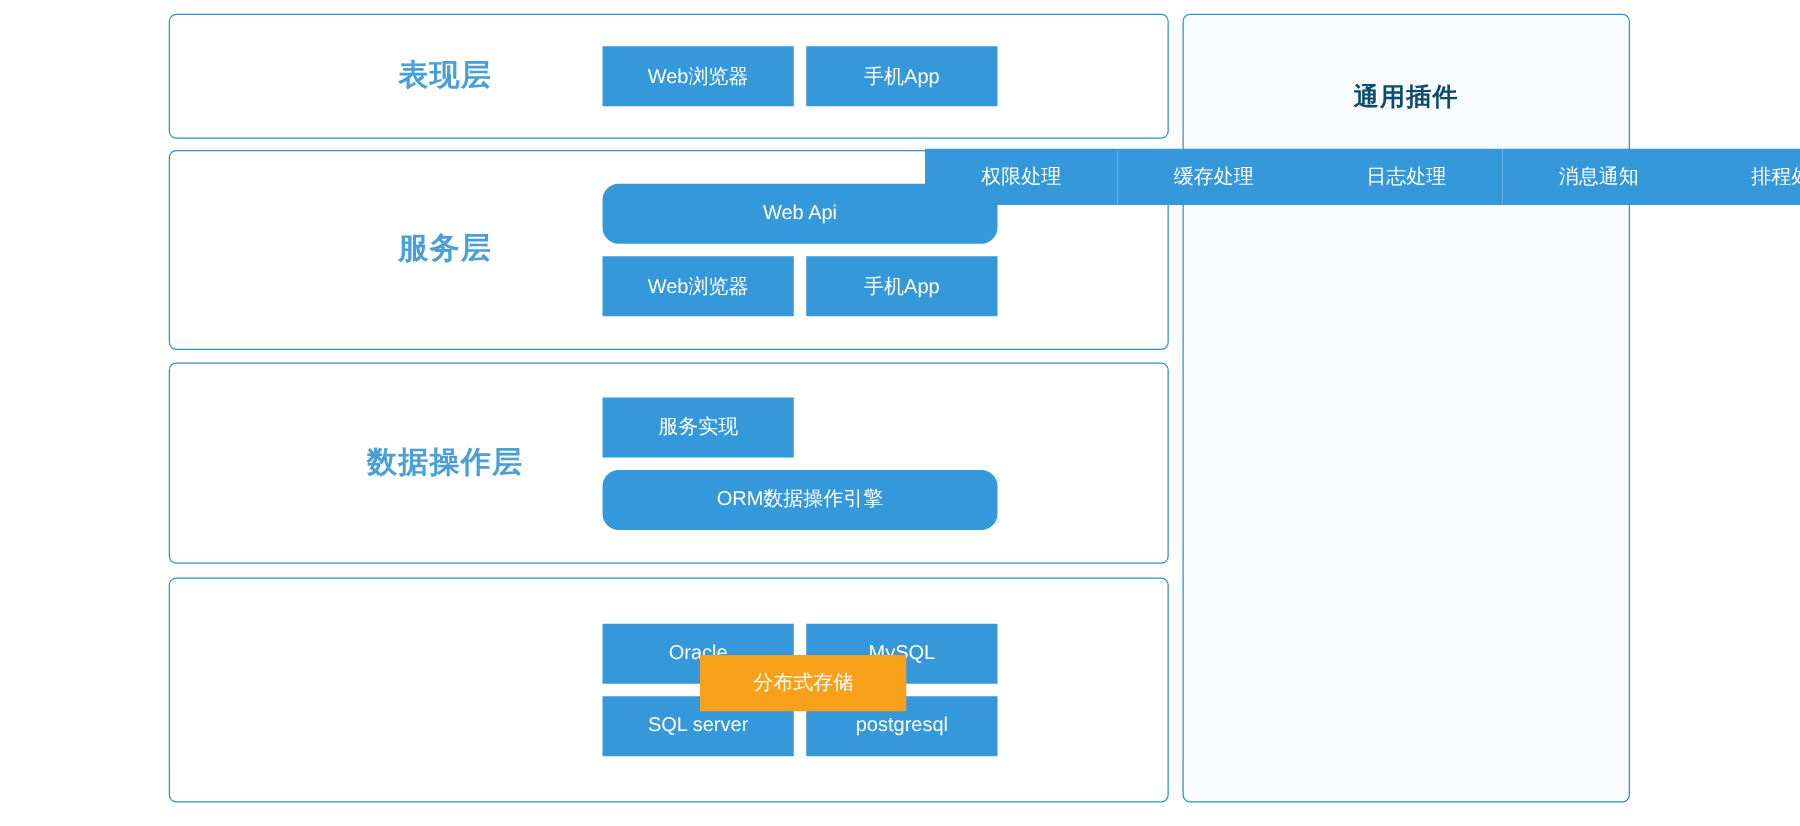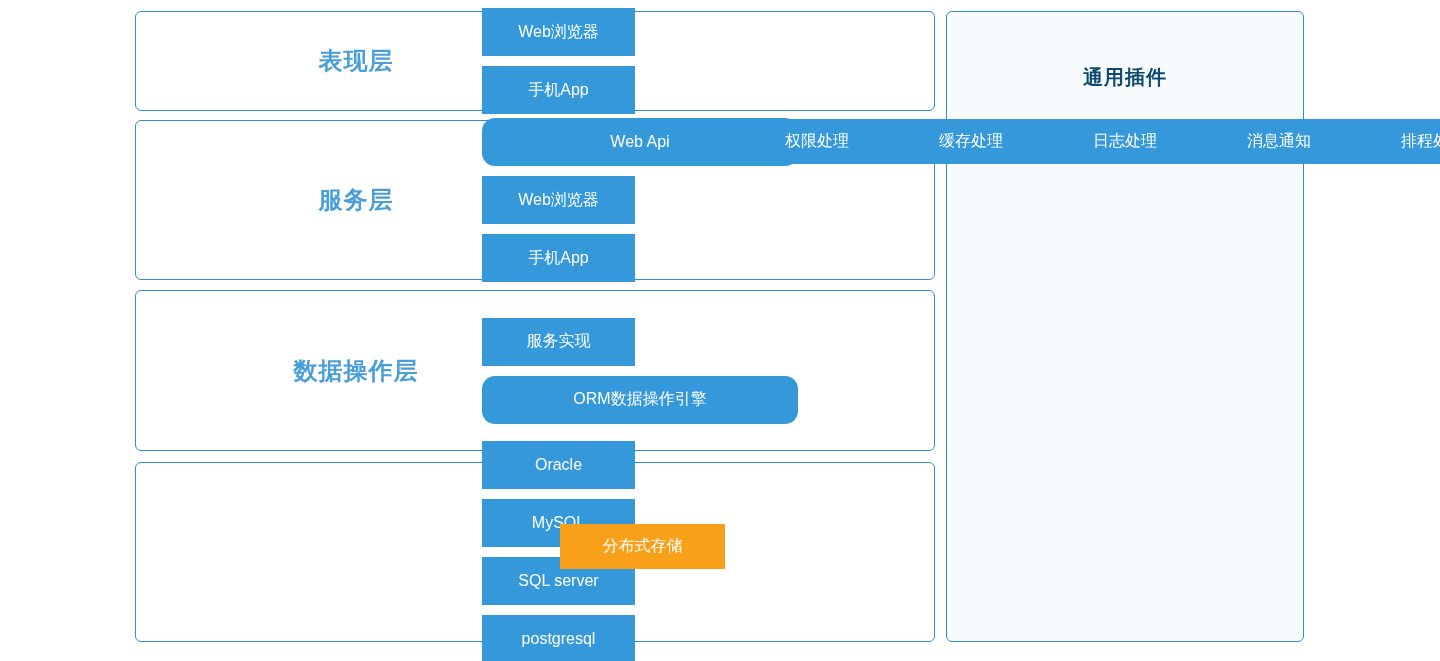--- a/index.html
+++ b/index.html
@@ -63,21 +63,20 @@
     top: 0;
     width: 316px;  
     height: 100%;
     display: flex;
     flex-direction: column;
     justify-content: center;
     gap: 10px;
   }
   .box-row {
     display: flex;
-    flex-direction: column;
     gap: 10px;
   }
 
   .blue-box {
     box-sizing: border-box;
     background: #3498db;
     color: #ffffff;
     font-size: 16px;
     display: flex;
     align-items: center;

